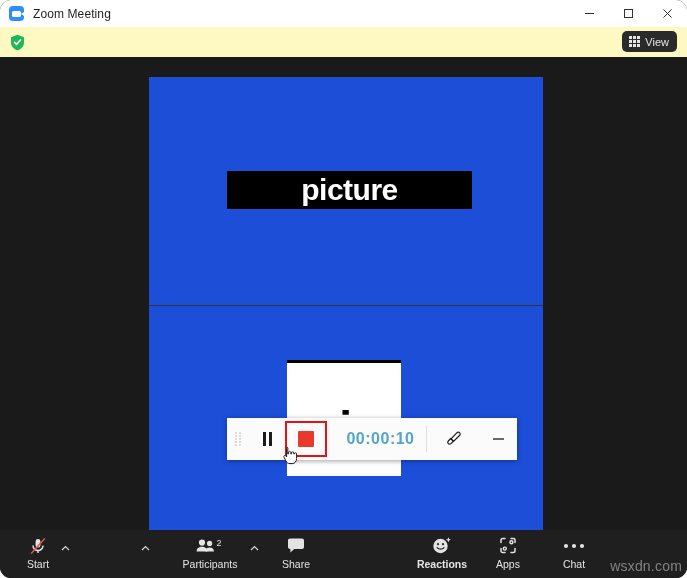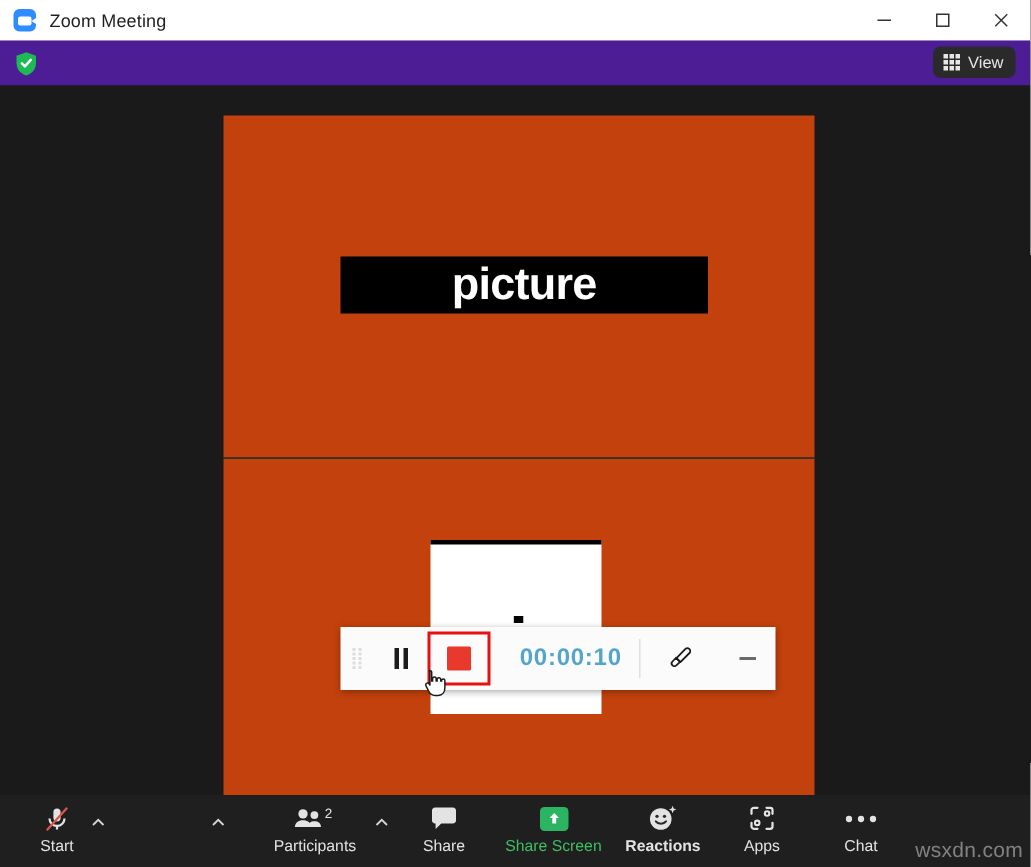--- a/index.html
+++ b/index.html
@@ -9,20 +9,21 @@
   }
   body {
     font-family: "Liberation Sans", sans-serif;
   }
   #app {
     position: relative;
     width: 687px;
     height: 578px;
     overflow: hidden;
     background: #1a1a1a;
+    border-radius: 11px;
   }
 
   
   .titlebar {
     position: absolute;
     left: 0; top: 0;
     width: 687px; height: 27px;
     background: #ffffff;
     border-bottom: 1px solid #e2e2e2;
     display: flex;
@@ -72,21 +73,21 @@
     color: #333333;
     font-size: 11px;
   }
   .tb-btn svg { display: block; }
 
   
   .meeting-header {
     position: absolute;
     left: 0; top: 27px;
     width: 687px; height: 30px;
-    background: #4c1d95;
+    background: #fef9c3;
   }
   .shield {
     position: absolute;
     left: 9px; top: 6px;
     width: 17px; height: 18px;
     display: flex;
     align-items: center;
     justify-content: center;
   }
   .shield svg { display: block; }
@@ -119,21 +120,21 @@
   .stage {
     position: absolute;
     left: 0; top: 57px;
     width: 687px; height: 473px;
     background: #1a1a1a;
   }
   .tile {
     position: absolute;
     left: 149px;
     width: 394px;
-    background: #c2410c;
+    background: #1d4ed8;
     overflow: hidden;
   }
   .tile-top { top: 20px; height: 228px; }
   .tile-bottom { top: 249px; height: 279px; }
   .tile-divider {
     position: absolute;
     left: 149px; top: 248px;
     width: 394px; height: 1px;
     background: #333333;
   }
@@ -496,30 +497,20 @@
 
     <div class="bb-item" style="left:274px; width:44px;">
       <div class="bb-icon">
         <svg width="20" height="18" viewBox="0 0 20 18">
           <path d="M2 3.4 c0-1.1 0.9-2 2-2 h12 c1.1 0 2 0.9 2 2 v6.6 c0 1.1-0.9 2-2 2 H8.2 L4.4 15.6 V12 H4 c-1.1 0-2-0.9-2-2 Z" fill="#e3e3e3"></path>
         </svg>
       </div>
       <div class="bb-label">Share</div>
     </div>
 
-    <div class="bb-item" style="left:334px; width:70px;">
-      <div class="bb-icon">
-        <div class="share-box">
-          <svg width="11" height="11" viewBox="0 0 11 11">
-            <path d="M5.5 2 L8.6 5.3 H6.8 V9 H4.2 V5.3 H2.4 Z" fill="#ffffff"></path>
-          </svg>
-        </div>
-      </div>
-      <div class="bb-label green">Share Screen</div>
-    </div>
 
     <div class="bb-item" style="left:412px; width:60px;font-weight:bold;">
       <div class="bb-icon">
         <svg width="22" height="20" viewBox="0 0 22 20">
           <circle cx="9.5" cy="10" r="7.2" fill="#e3e3e3"></circle>
           <circle cx="7" cy="8.2" r="1.1" fill="#2b2b2b"></circle>
           <circle cx="12" cy="8.2" r="1.1" fill="#2b2b2b"></circle>
           <path d="M6.2 11.6 c1.4 2 5.4 2 6.8 0" fill="none" stroke="#2b2b2b" stroke-width="1.3" stroke-linecap="round"></path>
           <path d="M17.4 1.2 l0.7 1.8 1.8 0.7 -1.8 0.7 -0.7 1.8 -0.7-1.8 -1.8-0.7 1.8-0.7 Z" fill="#e3e3e3"></path>
         </svg>

